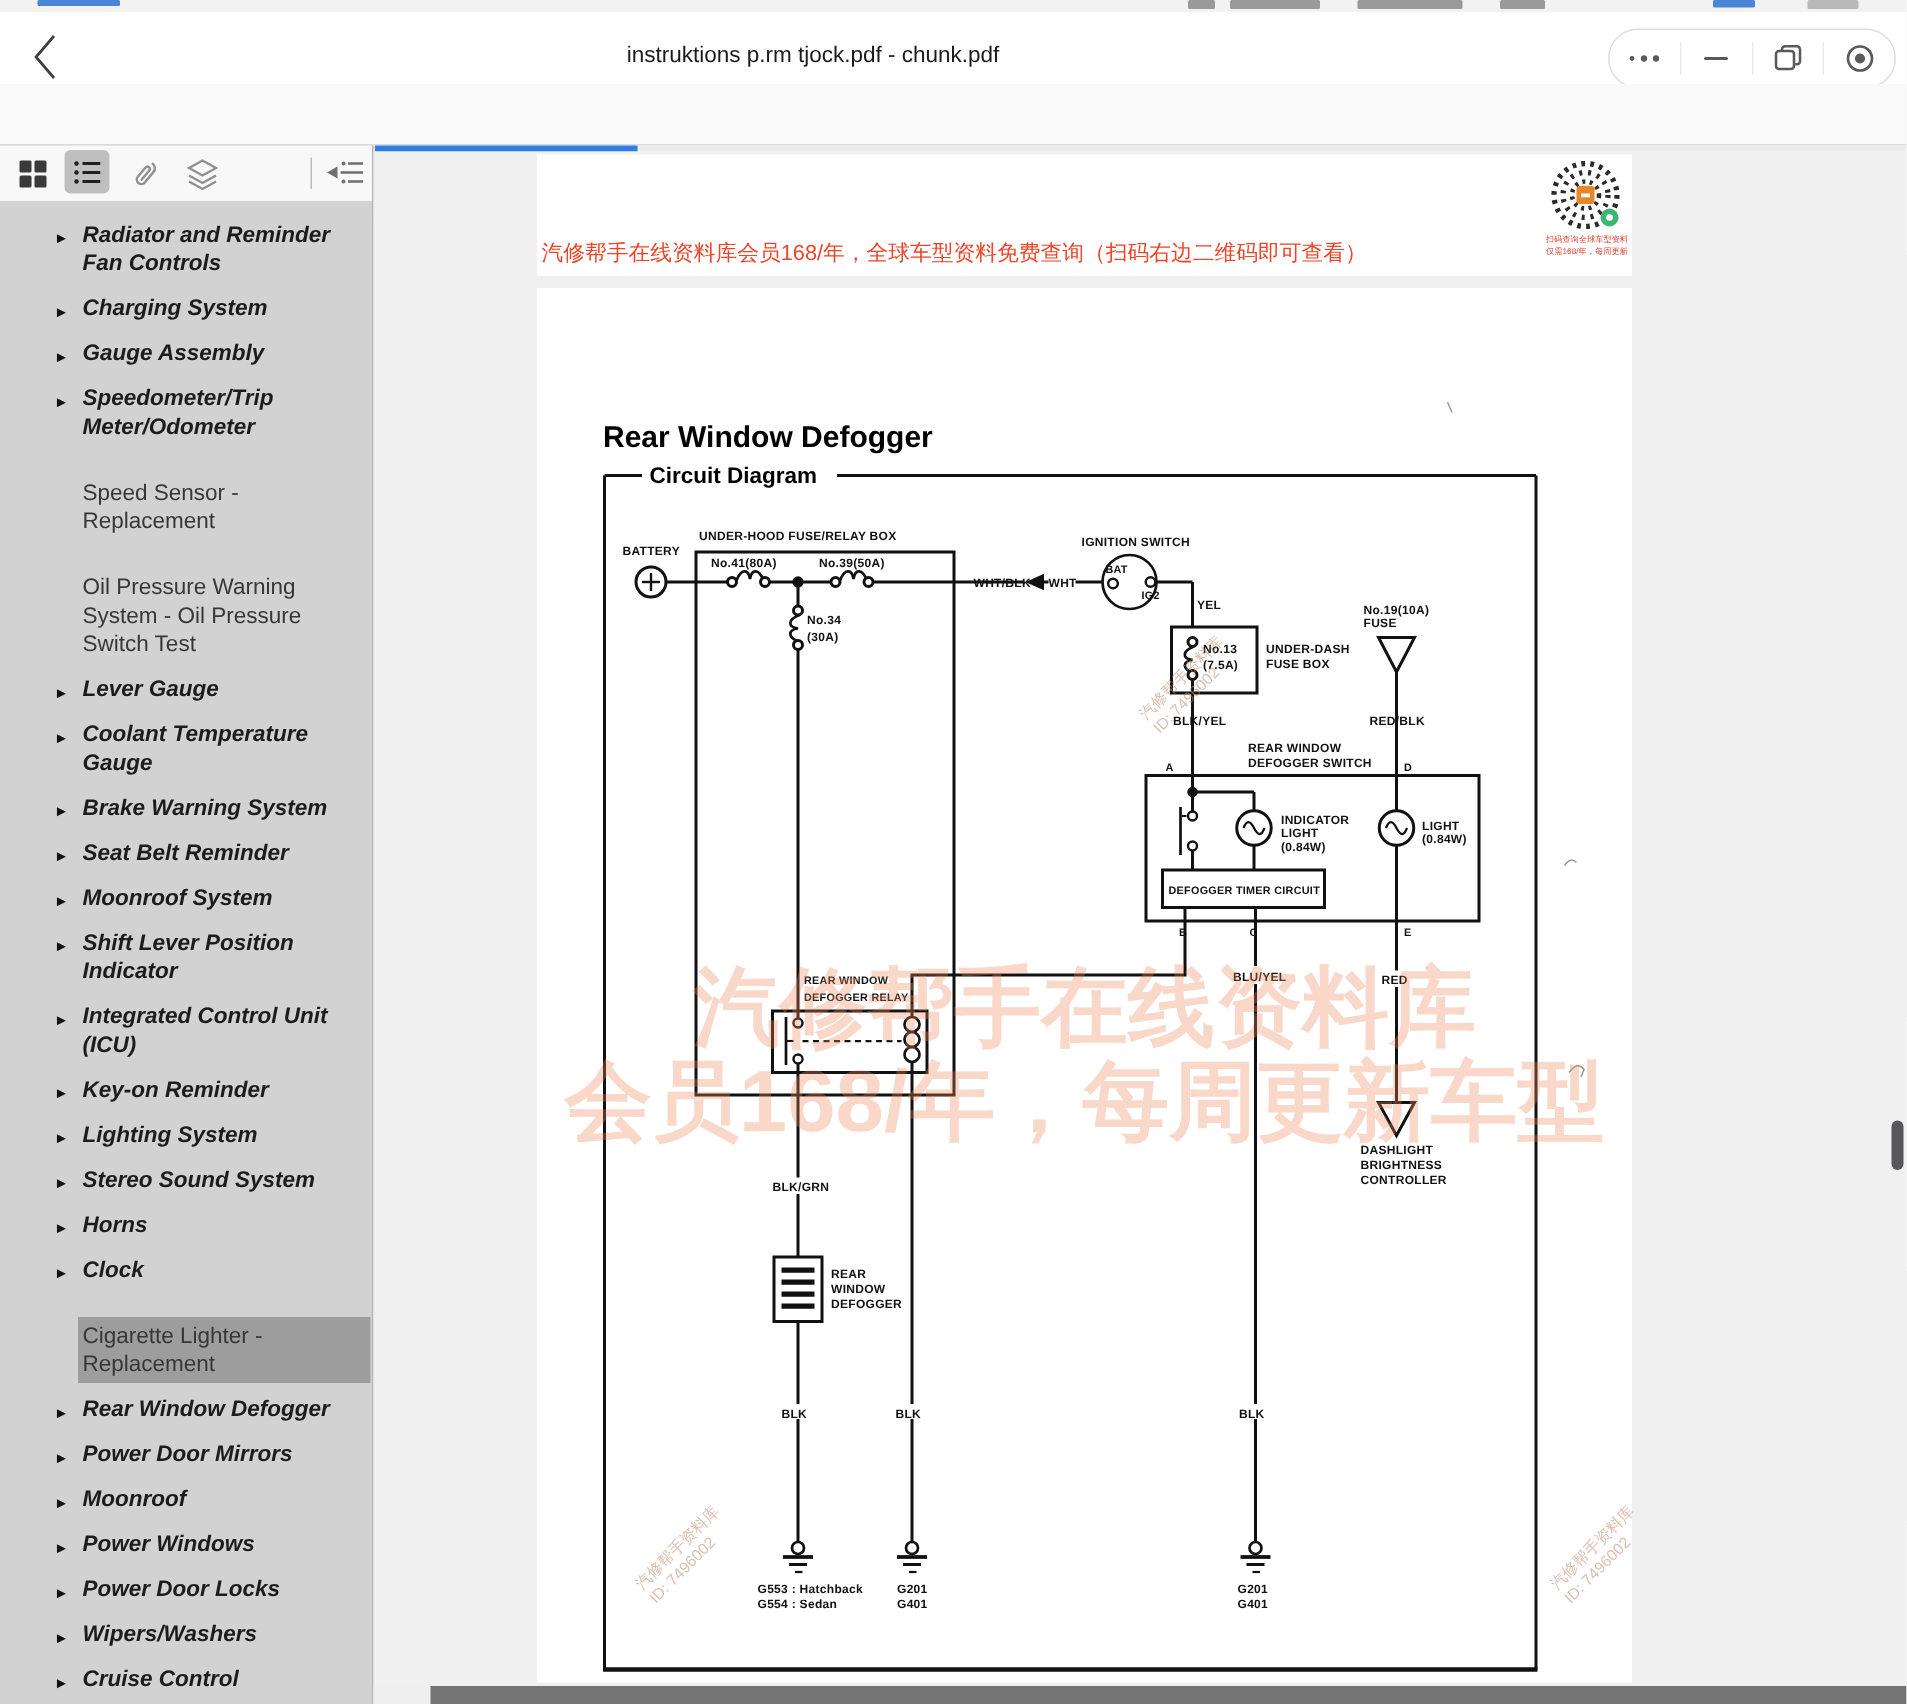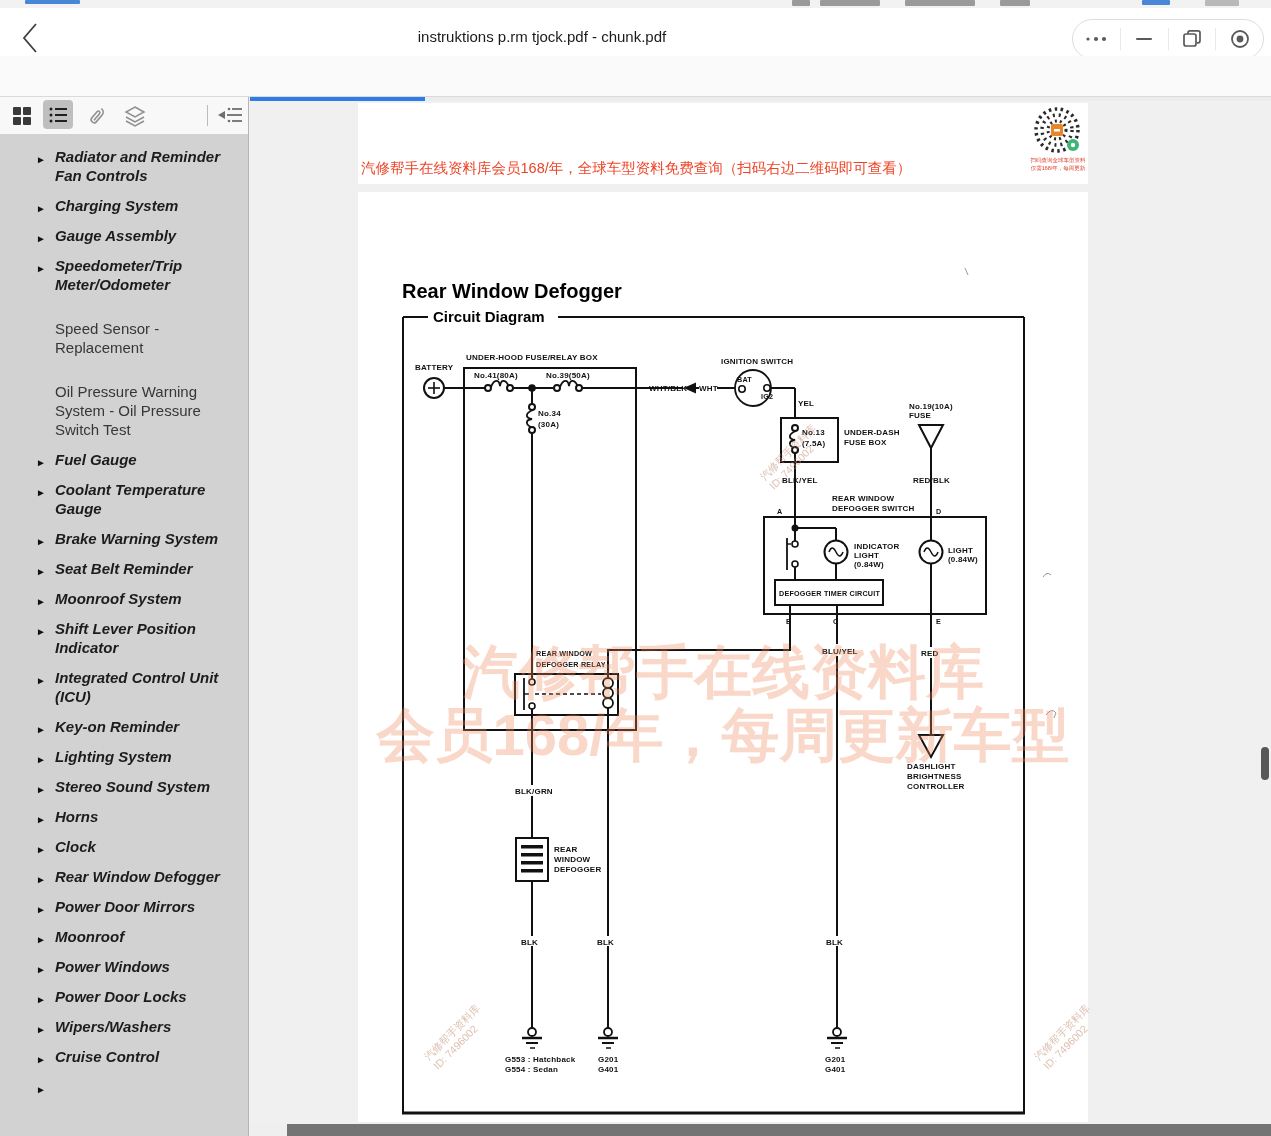--- a/index.html
+++ b/index.html
@@ -213,32 +213,33 @@
     </svg>
   </div>
   <div id="bookmarks">
     <ul id="bookmark-list">
         <li class="bm"><span class="arrow">►</span><span>Radiator and Reminder Fan Controls</span></li>
         <li class="bm"><span class="arrow">►</span><span>Charging System</span></li>
         <li class="bm"><span class="arrow">►</span><span>Gauge Assembly</span></li>
         <li class="bm"><span class="arrow">►</span><span>Speedometer/Trip Meter/Odometer</span></li>
         <li class="bm leaf"><span>Speed Sensor - Replacement</span></li>
         <li class="bm leaf"><span>Oil Pressure Warning System - Oil Pressure Switch Test</span></li>
-        <li class="bm"><span class="arrow">►</span><span>Fuel Gauge</span></li>
+        <li class="bm"><span class="arrow">►</span><span>Lever Gauge</span></li>
         <li class="bm"><span class="arrow">►</span><span>Coolant Temperature Gauge</span></li>
         <li class="bm"><span class="arrow">►</span><span>Brake Warning System</span></li>
         <li class="bm"><span class="arrow">►</span><span>Seat Belt Reminder</span></li>
         <li class="bm"><span class="arrow">►</span><span>Moonroof System</span></li>
         <li class="bm"><span class="arrow">►</span><span>Shift Lever Position Indicator</span></li>
         <li class="bm"><span class="arrow">►</span><span>Integrated Control Unit (ICU)</span></li>
         <li class="bm"><span class="arrow">►</span><span>Key-on Reminder</span></li>
         <li class="bm"><span class="arrow">►</span><span>Lighting System</span></li>
         <li class="bm"><span class="arrow">►</span><span>Stereo Sound System</span></li>
         <li class="bm"><span class="arrow">►</span><span>Horns</span></li>
         <li class="bm"><span class="arrow">►</span><span>Clock</span></li>
+        <li class="bm leaf sel"><span>Cigarette Lighter - Replacement</span></li>
         <li class="bm"><span class="arrow">►</span><span>Rear Window Defogger</span></li>
         <li class="bm"><span class="arrow">►</span><span>Power Door Mirrors</span></li>
         <li class="bm"><span class="arrow">►</span><span>Moonroof</span></li>
         <li class="bm"><span class="arrow">►</span><span>Power Windows</span></li>
         <li class="bm"><span class="arrow">►</span><span>Power Door Locks</span></li>
         <li class="bm"><span class="arrow">►</span><span>Wipers/Washers</span></li>
         <li class="bm"><span class="arrow">►</span><span>Cruise Control</span></li>
         <li class="bm"><span class="arrow">►</span></li>
       </ul>
   </div>

